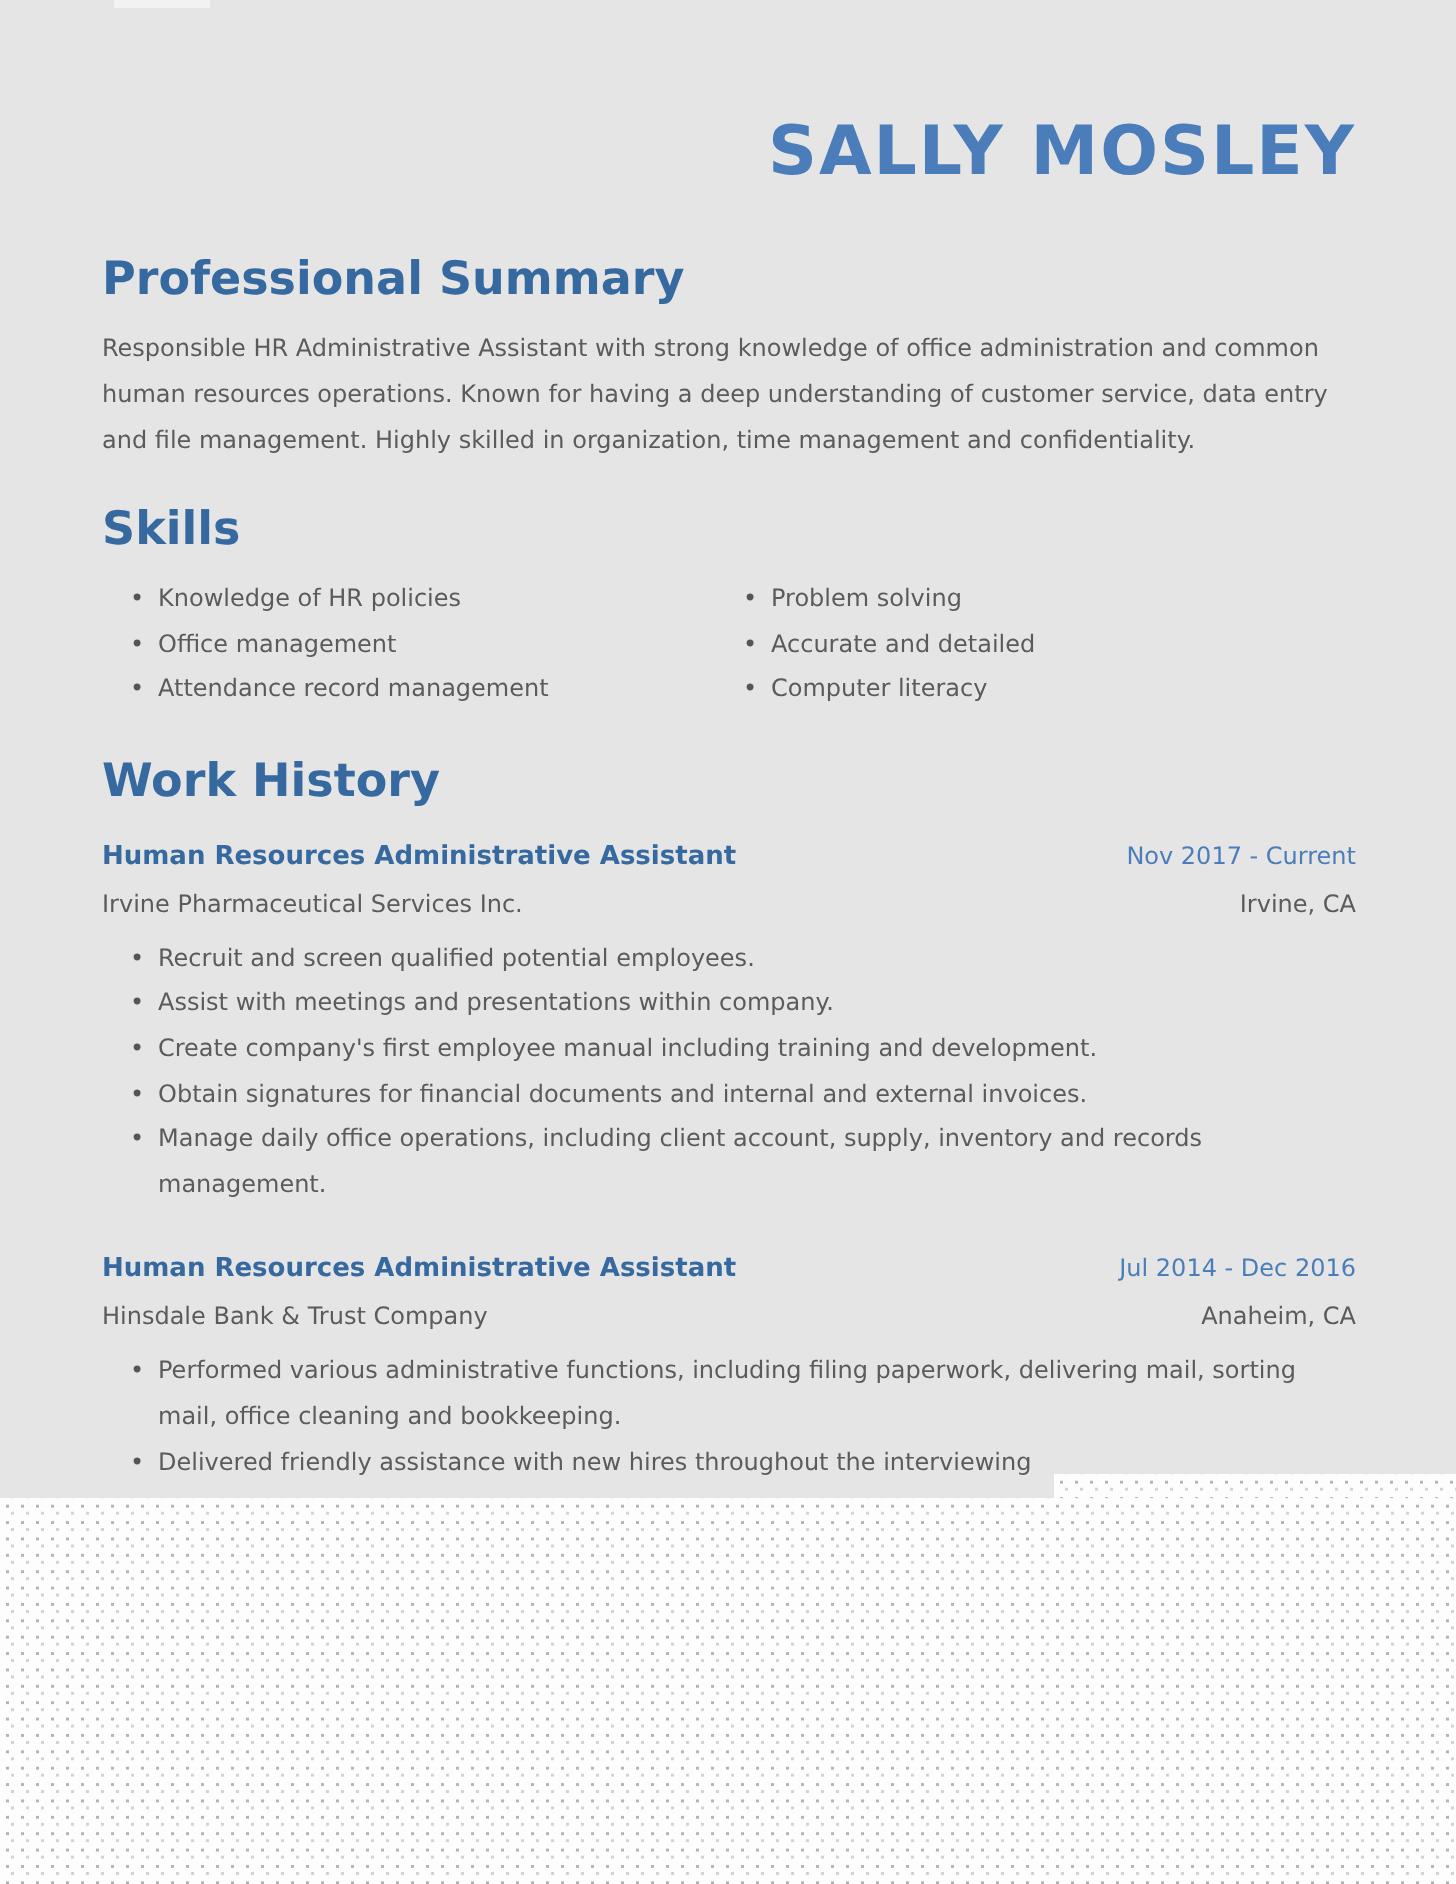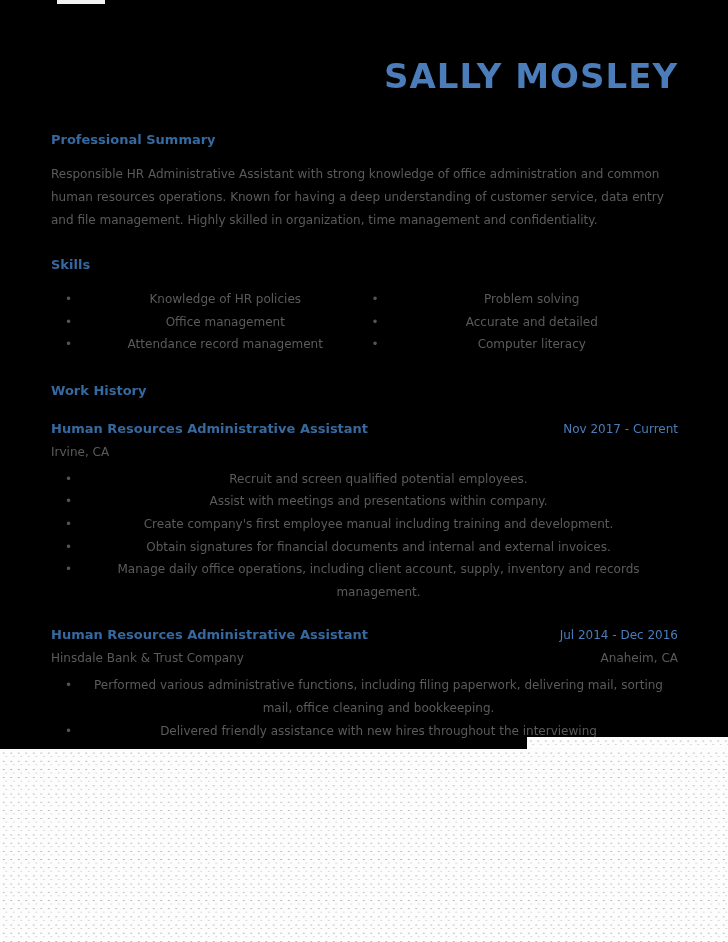--- a/index.html
+++ b/index.html
@@ -1,21 +1,21 @@
 <!DOCTYPE html>
 <html><head>
 <meta charset="utf-8">
 <style>
   * { margin:0; padding:0; box-sizing:border-box; }
   html,body { background:#ffffff; }
   body { font-family:"DejaVu Sans","Liberation Sans",sans-serif; }
   .page {
     position:relative;
     width:728px; height:942px;
-    background:#000000;
+    background:#e5e5e5;
     overflow:hidden;
     padding:0 50px 0 51px;
   }
   .top-smudge {
     position:absolute; left:57px; top:0; width:48px; height:4px;
     background:#f2f2f2;
   }
   .name {
     margin-top:56px;
     text-align:right;
@@ -23,38 +23,38 @@
     letter-spacing:1px;
     color:#4a7dba;
   }
   .contact {
     margin-top:31px;
     text-align:right;
     font-size:12px; line-height:15px;
     color:#4a7dba;
   }
   h2.section-heading {
-    font-size:13px; line-height:22px; font-weight:700;
+    font-size:23px; line-height:22px; font-weight:700;
     color:#36699f;
   }
   .summary-heading { margin-top:33px; }
   .summary-body {
     margin-top:12px;
     font-size:12px; line-height:23px;
     color:#5b5b5b;
     width:627px;
   }
   .skills-heading { margin-top:22px; }
   .skills-cols {
     margin-top:12px;
     display:grid;
     grid-template-columns:1fr 1fr;
     margin-left:14px;
   }
-  ul { list-style:none;text-align:center; }
+  ul { list-style:none; }
   li.bullet {
     position:relative;
     padding-left:14px;
     font-size:12px; line-height:22.6px;
     color:#5b5b5b;
   }
   li.bullet::before {
     content:"\2022";
     position:absolute; left:0; top:0;
     color:#555555;
@@ -117,20 +117,21 @@
   </div>
 
   <h2 class="section-heading work-heading">Work History</h2>
 
   <div class="job">
     <div class="job-title-row">
       <span class="job-title">Human Resources Administrative Assistant</span>
       <span class="job-dates">Nov 2017 - Current</span>
     </div>
     <div class="job-company-row">
+      <span class="job-company">Irvine Pharmaceutical Services Inc.</span>
       <span class="job-location">Irvine, CA</span>
     </div>
     <ul class="job-bullets">
       <li class="bullet">Recruit and screen qualified potential employees.</li>
       <li class="bullet">Assist with meetings and presentations within company.</li>
       <li class="bullet">Create company's first employee manual including training and development.</li>
       <li class="bullet">Obtain signatures for financial documents and internal and external invoices.</li>
       <li class="bullet">Manage daily office operations, including client account, supply, inventory and records management.</li>
     </ul>
   </div>

